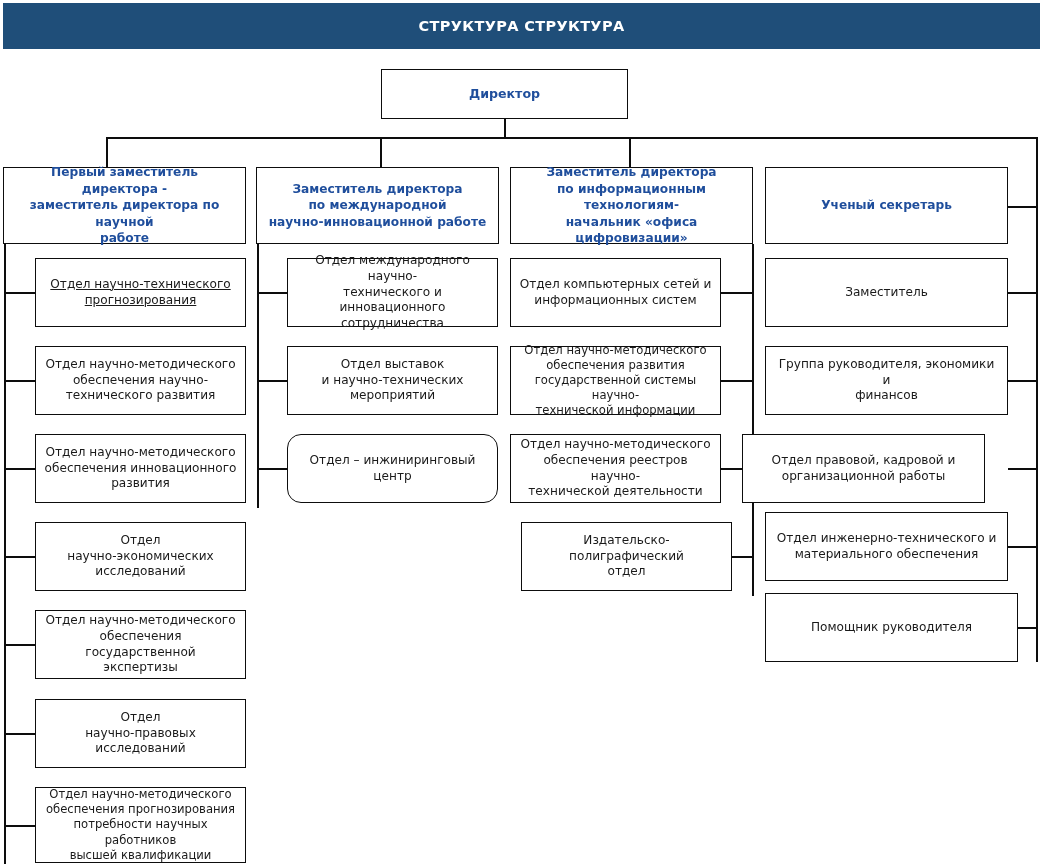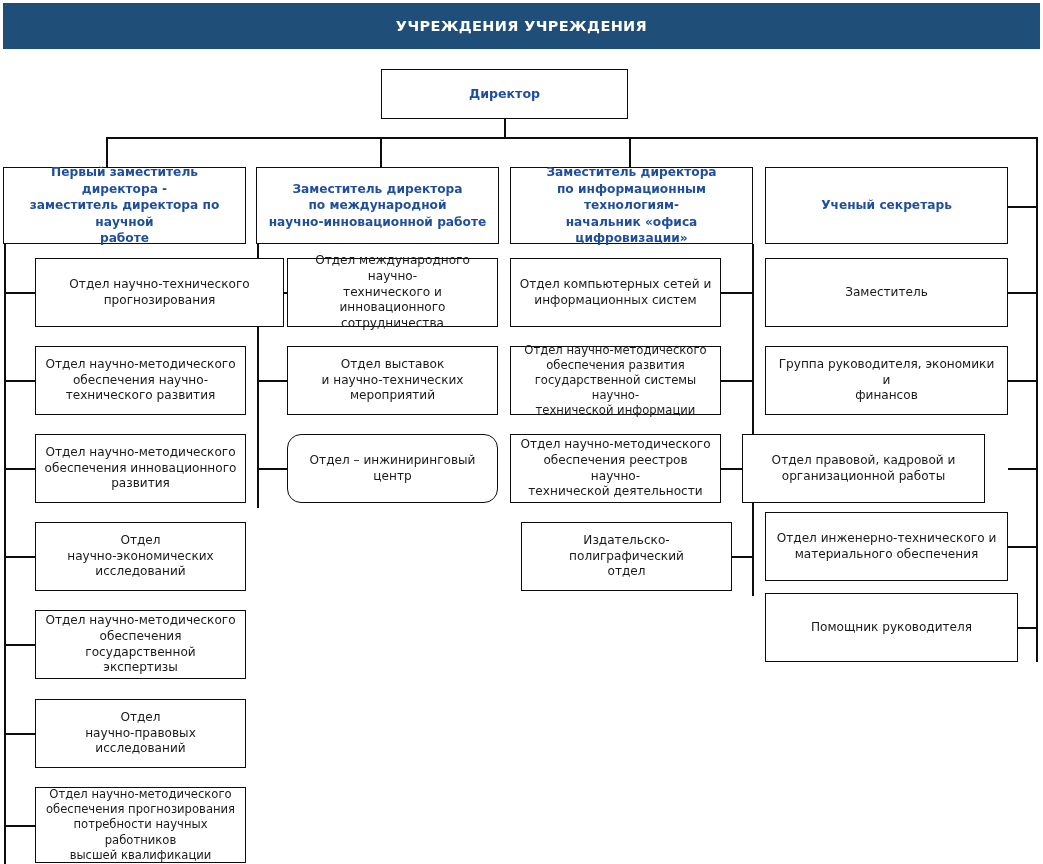--- a/index.html
+++ b/index.html
@@ -89,21 +89,21 @@
     background: #0d0d0d;
     z-index: 1;
   }
 </style>
 </head>
 <body>
 
 <div id="chart-root">
 
   <div class="title-bar">
-    <span class="title-text">УЧРЕЖДЕНИЯ УЧРЕЖДЕНИЯ</span>
+    <span class="title-text">СТРУКТУРА СТРУКТУРА</span>
   </div>
 
   <div class="node director" style="left:381px; top:69px; width:247px; height:50px;">
     <span class="lbl">Директор</span>
   </div>
 
   <div class="vline" style="left:504px; top:119px; height:19px;"></div>
 
   <div class="hline" style="left:106px; top:137px; width:931px;"></div>
 
@@ -113,21 +113,21 @@
   <div class="vline" style="left:1036px; top:137px; height:30px;"></div>
 
   <div class="node head" style="left:3px; top:167px; width:243px; height:77px;">
     <span class="lbl">Первый заместитель директора -
 заместитель директора по научной
 работе</span>
   </div>
 
   <div class="vline" style="left:4px; top:244px; height:620px;"></div>
 
-  <div class="node" style="left:35px; top:258px; width:249px; height:69px;">
+  <div class="node" style="left:35px; top:258px; width:211px; height:69px;text-decoration:underline;">
     <span class="lbl">Отдел научно-технического
 прогнозирования</span>
   </div>
   <div class="hline" style="left:4px; top:292px; width:32px;"></div>
 
   <div class="node" style="left:35px; top:346px; width:211px; height:69px;">
     <span class="lbl">Отдел научно-методического
 обеспечения научно-
 технического развития</span>
   </div>

